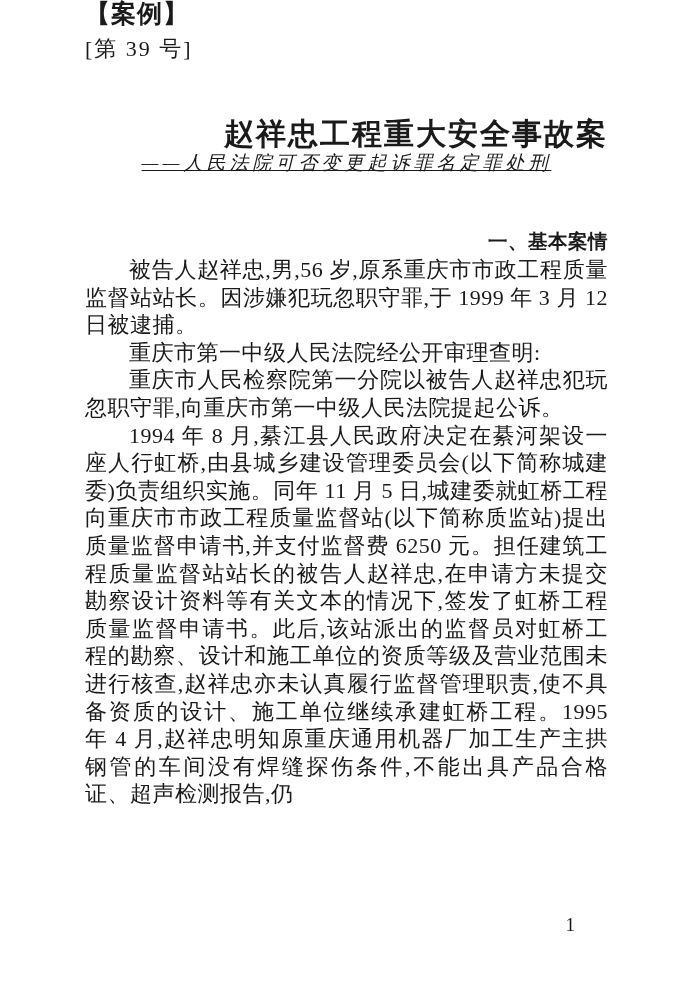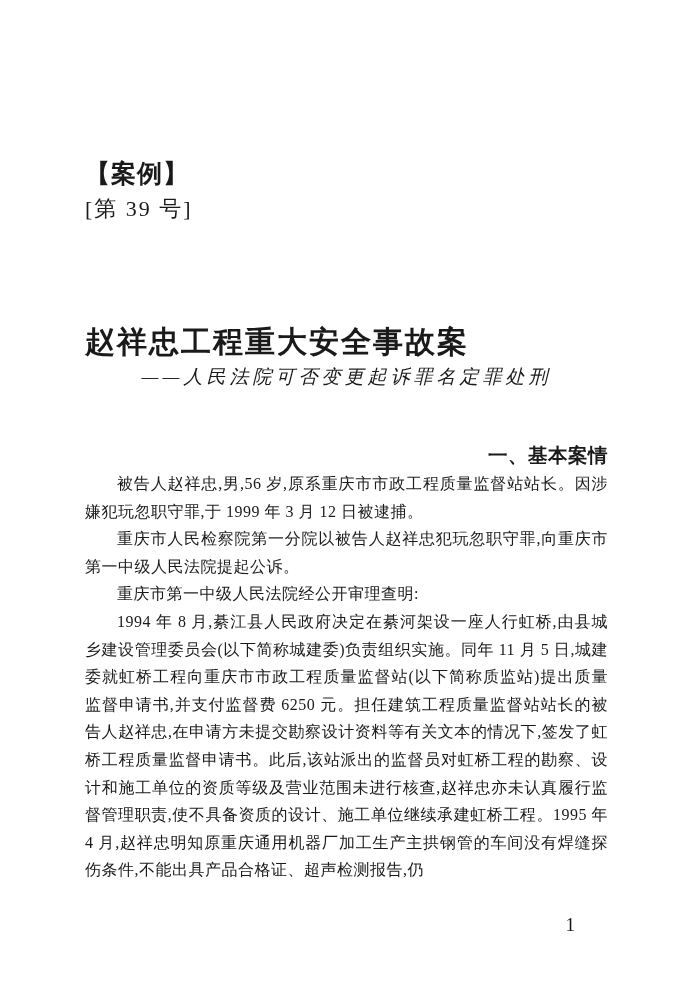--- a/index.html
+++ b/index.html
@@ -16,64 +16,64 @@
     color: #1a1a1a;
     font-family: "Liberation Serif", "DejaVu Serif", serif;
     overflow: hidden;
     box-sizing: border-box;
   }
   .content {
     padding: 0 85px;
     box-sizing: border-box;
   }
   .case-block {
-    padding-top: 160px;
   }
   .case-label {
     font-size: 25px;
     font-weight: 800;
     line-height: 1.1;
     letter-spacing: 1px;
   }
   .case-number {
     margin-top: 9px;
     font-size: 22px;
     font-weight: 400;
     line-height: 1.1;
     letter-spacing: 2px;
   }
   .title {
-    margin: 104px 0 0 0;
-    text-align: left;
+    margin: 56px 0 0 0;
+    text-align: right;
     font-size: 30px;
     font-weight: 800;
     letter-spacing: 2px;
     line-height: 1.1;
   }
   .subtitle {
-    margin-top: 8px;
+    margin-top: 2px;
     text-align: center;
     font-size: 19px;
     font-style: italic;
     font-weight: 500;
     letter-spacing: 4px;
     line-height: 1.2;
+    text-decoration: underline;
   }
   .section-heading {
     margin: 54px 0 0 0;
     font-size: 19.5px;
     font-weight: 800;
     line-height: 27.6px;
     text-indent: 2em;
     letter-spacing: 0.5px;
     text-align: right;
   }
   .body-para {
     margin: 0;
-    font-size: 16px;
+    font-size: 22px;
     line-height: 27.6px;
     text-align: justify;
     text-indent: 2em;
     letter-spacing: 0.5px;
   }
   .page-number {
     position: absolute;
     top: 915px;
     right: 118px;
     font-size: 19px;
@@ -92,22 +92,22 @@
     </div>
 
     <h1 class="title">赵祥忠工程重大安全事故案</h1>
 
     <div class="subtitle">——人民法院可否变更起诉罪名定罪处刑</div>
 
     <h2 class="section-heading">一、基本案情</h2>
 
     <p class="body-para">被告人赵祥忠,男,56 岁,原系重庆市市政工程质量监督站站长。因涉嫌犯玩忽职守罪,于 1999 年 3 月 12 日被逮捕。</p>
 
+    <p class="body-para">重庆市第一中级人民法院经公开审理查明:</p>
+
     <p class="body-para">重庆市人民检察院第一分院以被告人赵祥忠犯玩忽职守罪,向重庆市第一中级人民法院提起公诉。</p>
-
-    <p class="body-para">重庆市第一中级人民法院经公开审理查明:</p>
 
     <p class="body-para">1994 年 8 月,綦江县人民政府决定在綦河架设一座人行虹桥,由县城乡建设管理委员会(以下简称城建委)负责组织实施。同年 11 月 5 日,城建委就虹桥工程向重庆市市政工程质量监督站(以下简称质监站)提出质量监督申请书,并支付监督费 6250 元。担任建筑工程质量监督站站长的被告人赵祥忠,在申请方未提交勘察设计资料等有关文本的情况下,签发了虹桥工程质量监督申请书。此后,该站派出的监督员对虹桥工程的勘察、设计和施工单位的资质等级及营业范围未进行核查,赵祥忠亦未认真履行监督管理职责,使不具备资质的设计、施工单位继续承建虹桥工程。1995 年 4 月,赵祥忠明知原重庆通用机器厂加工生产主拱钢管的车间没有焊缝探伤条件,不能出具产品合格证、超声检测报告,仍</p>
 
   </div>
 
   <div class="page-number">1</div>
 </div>
 
 </body></html>

